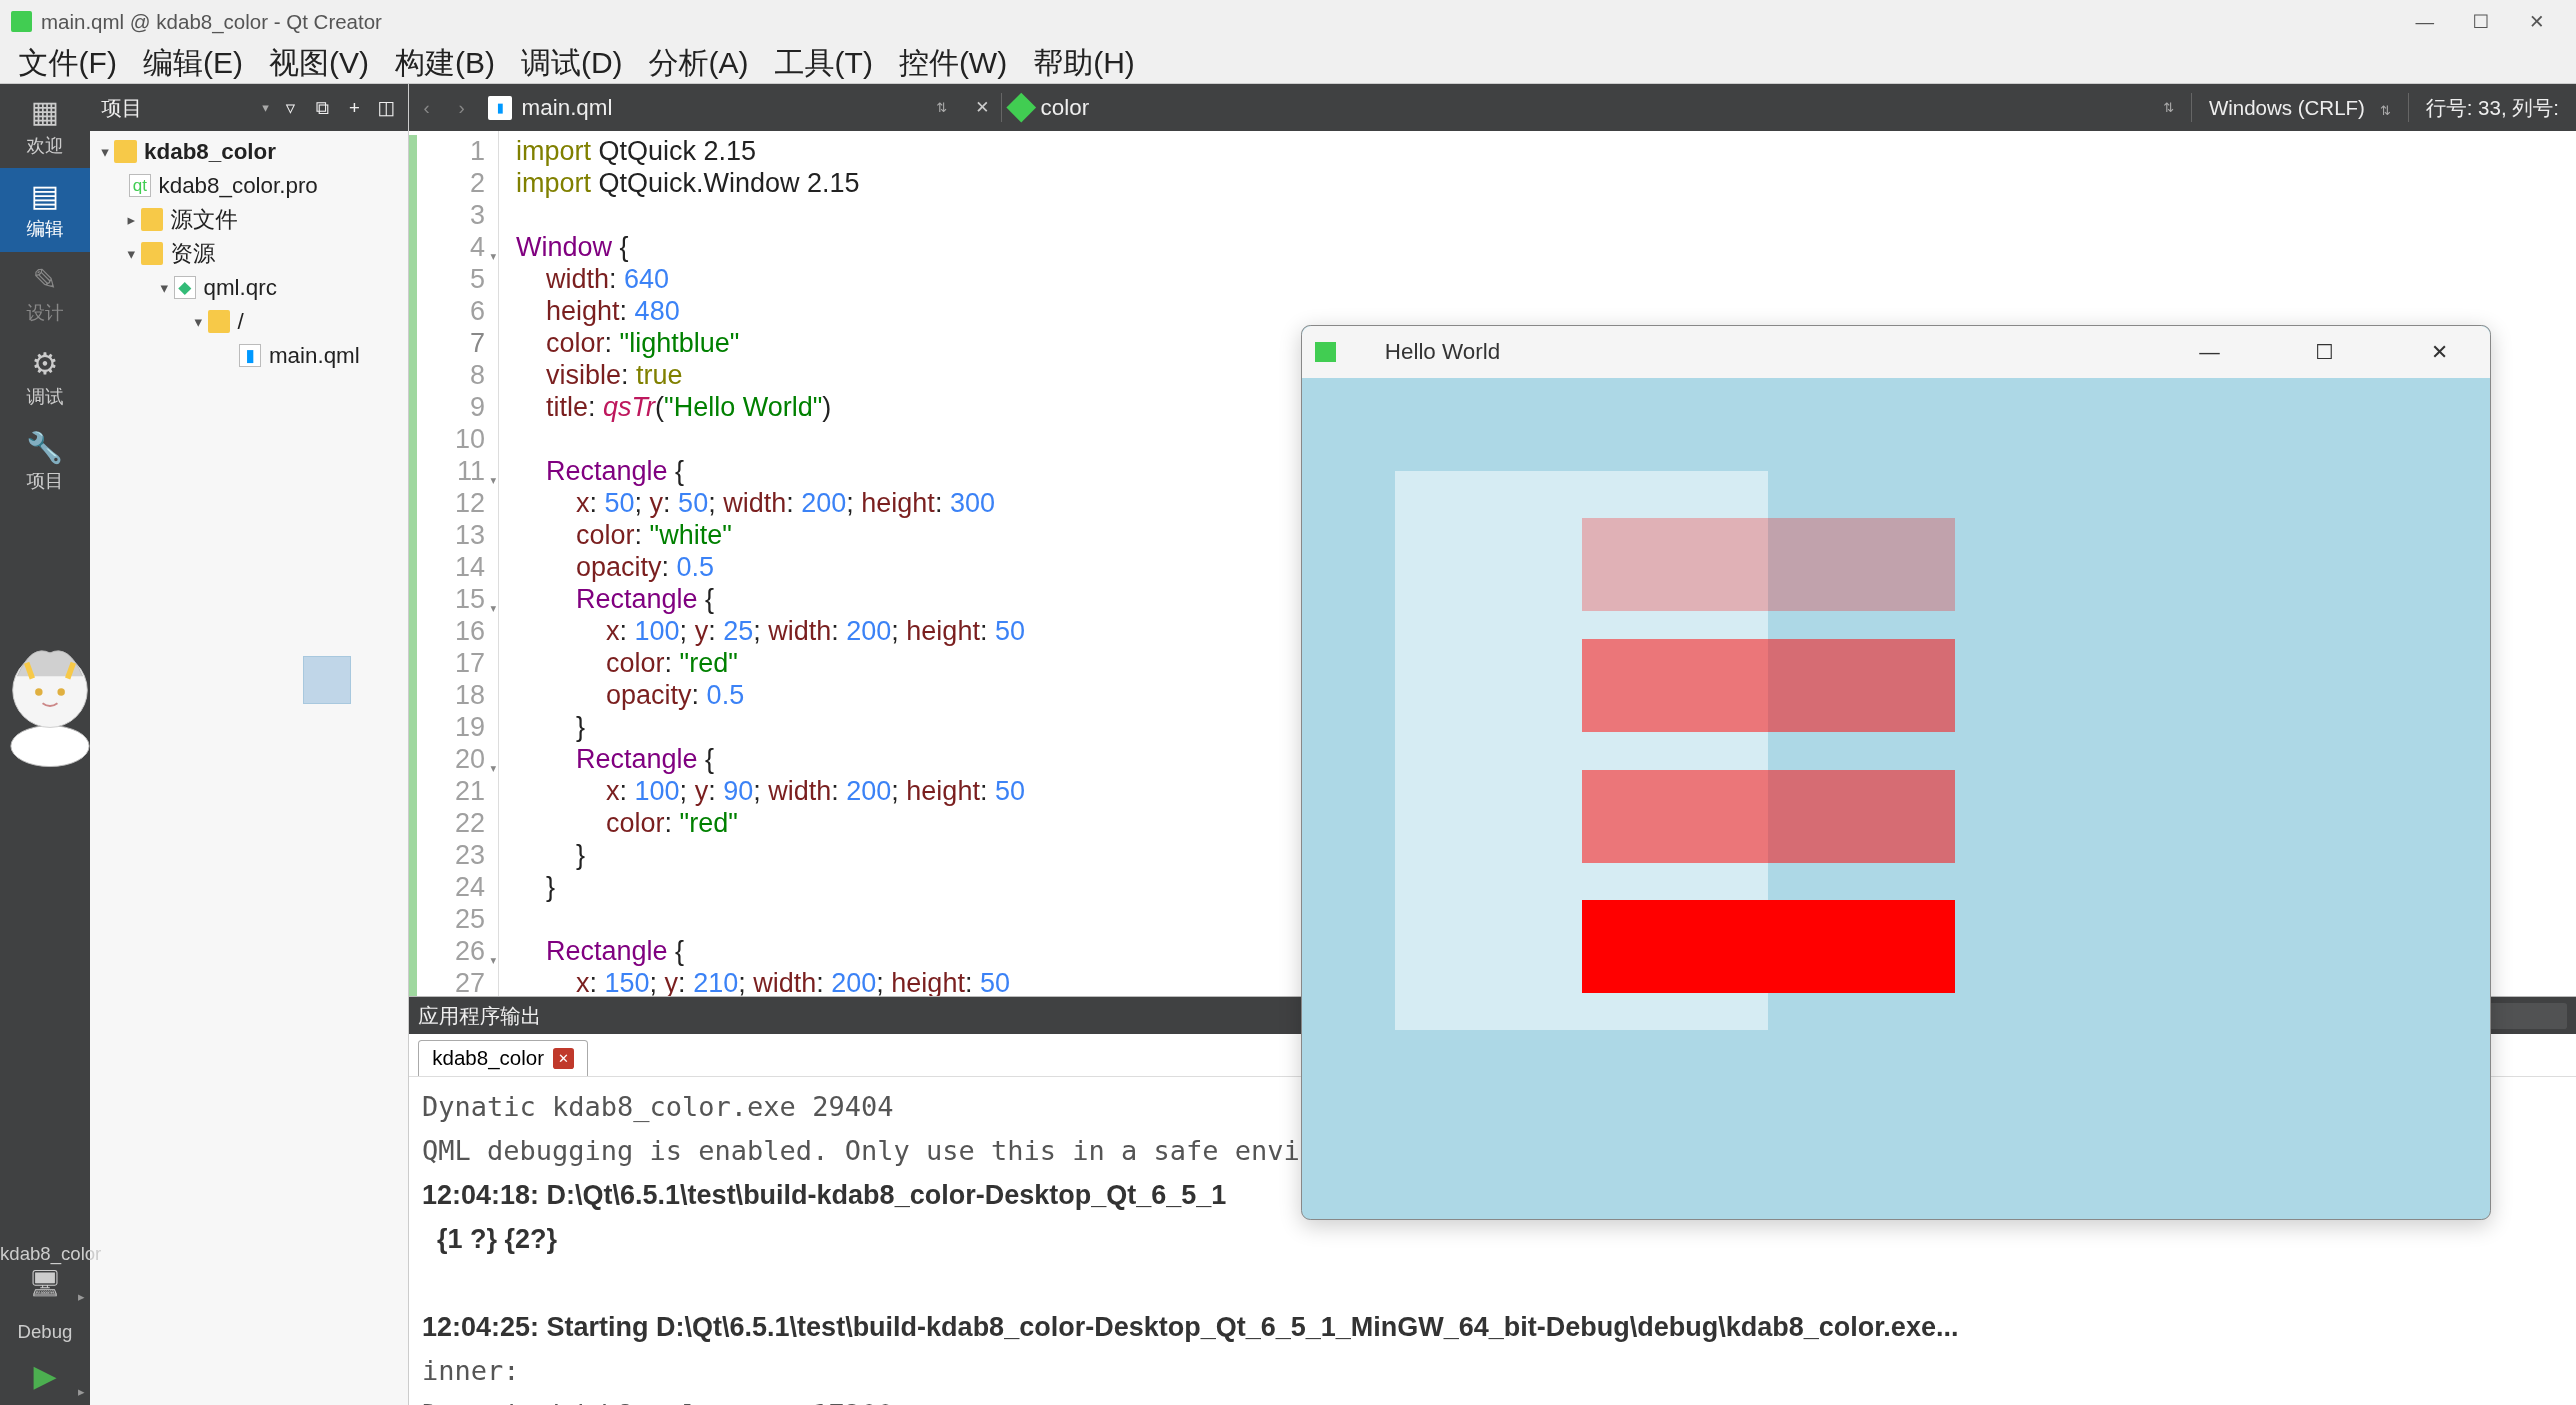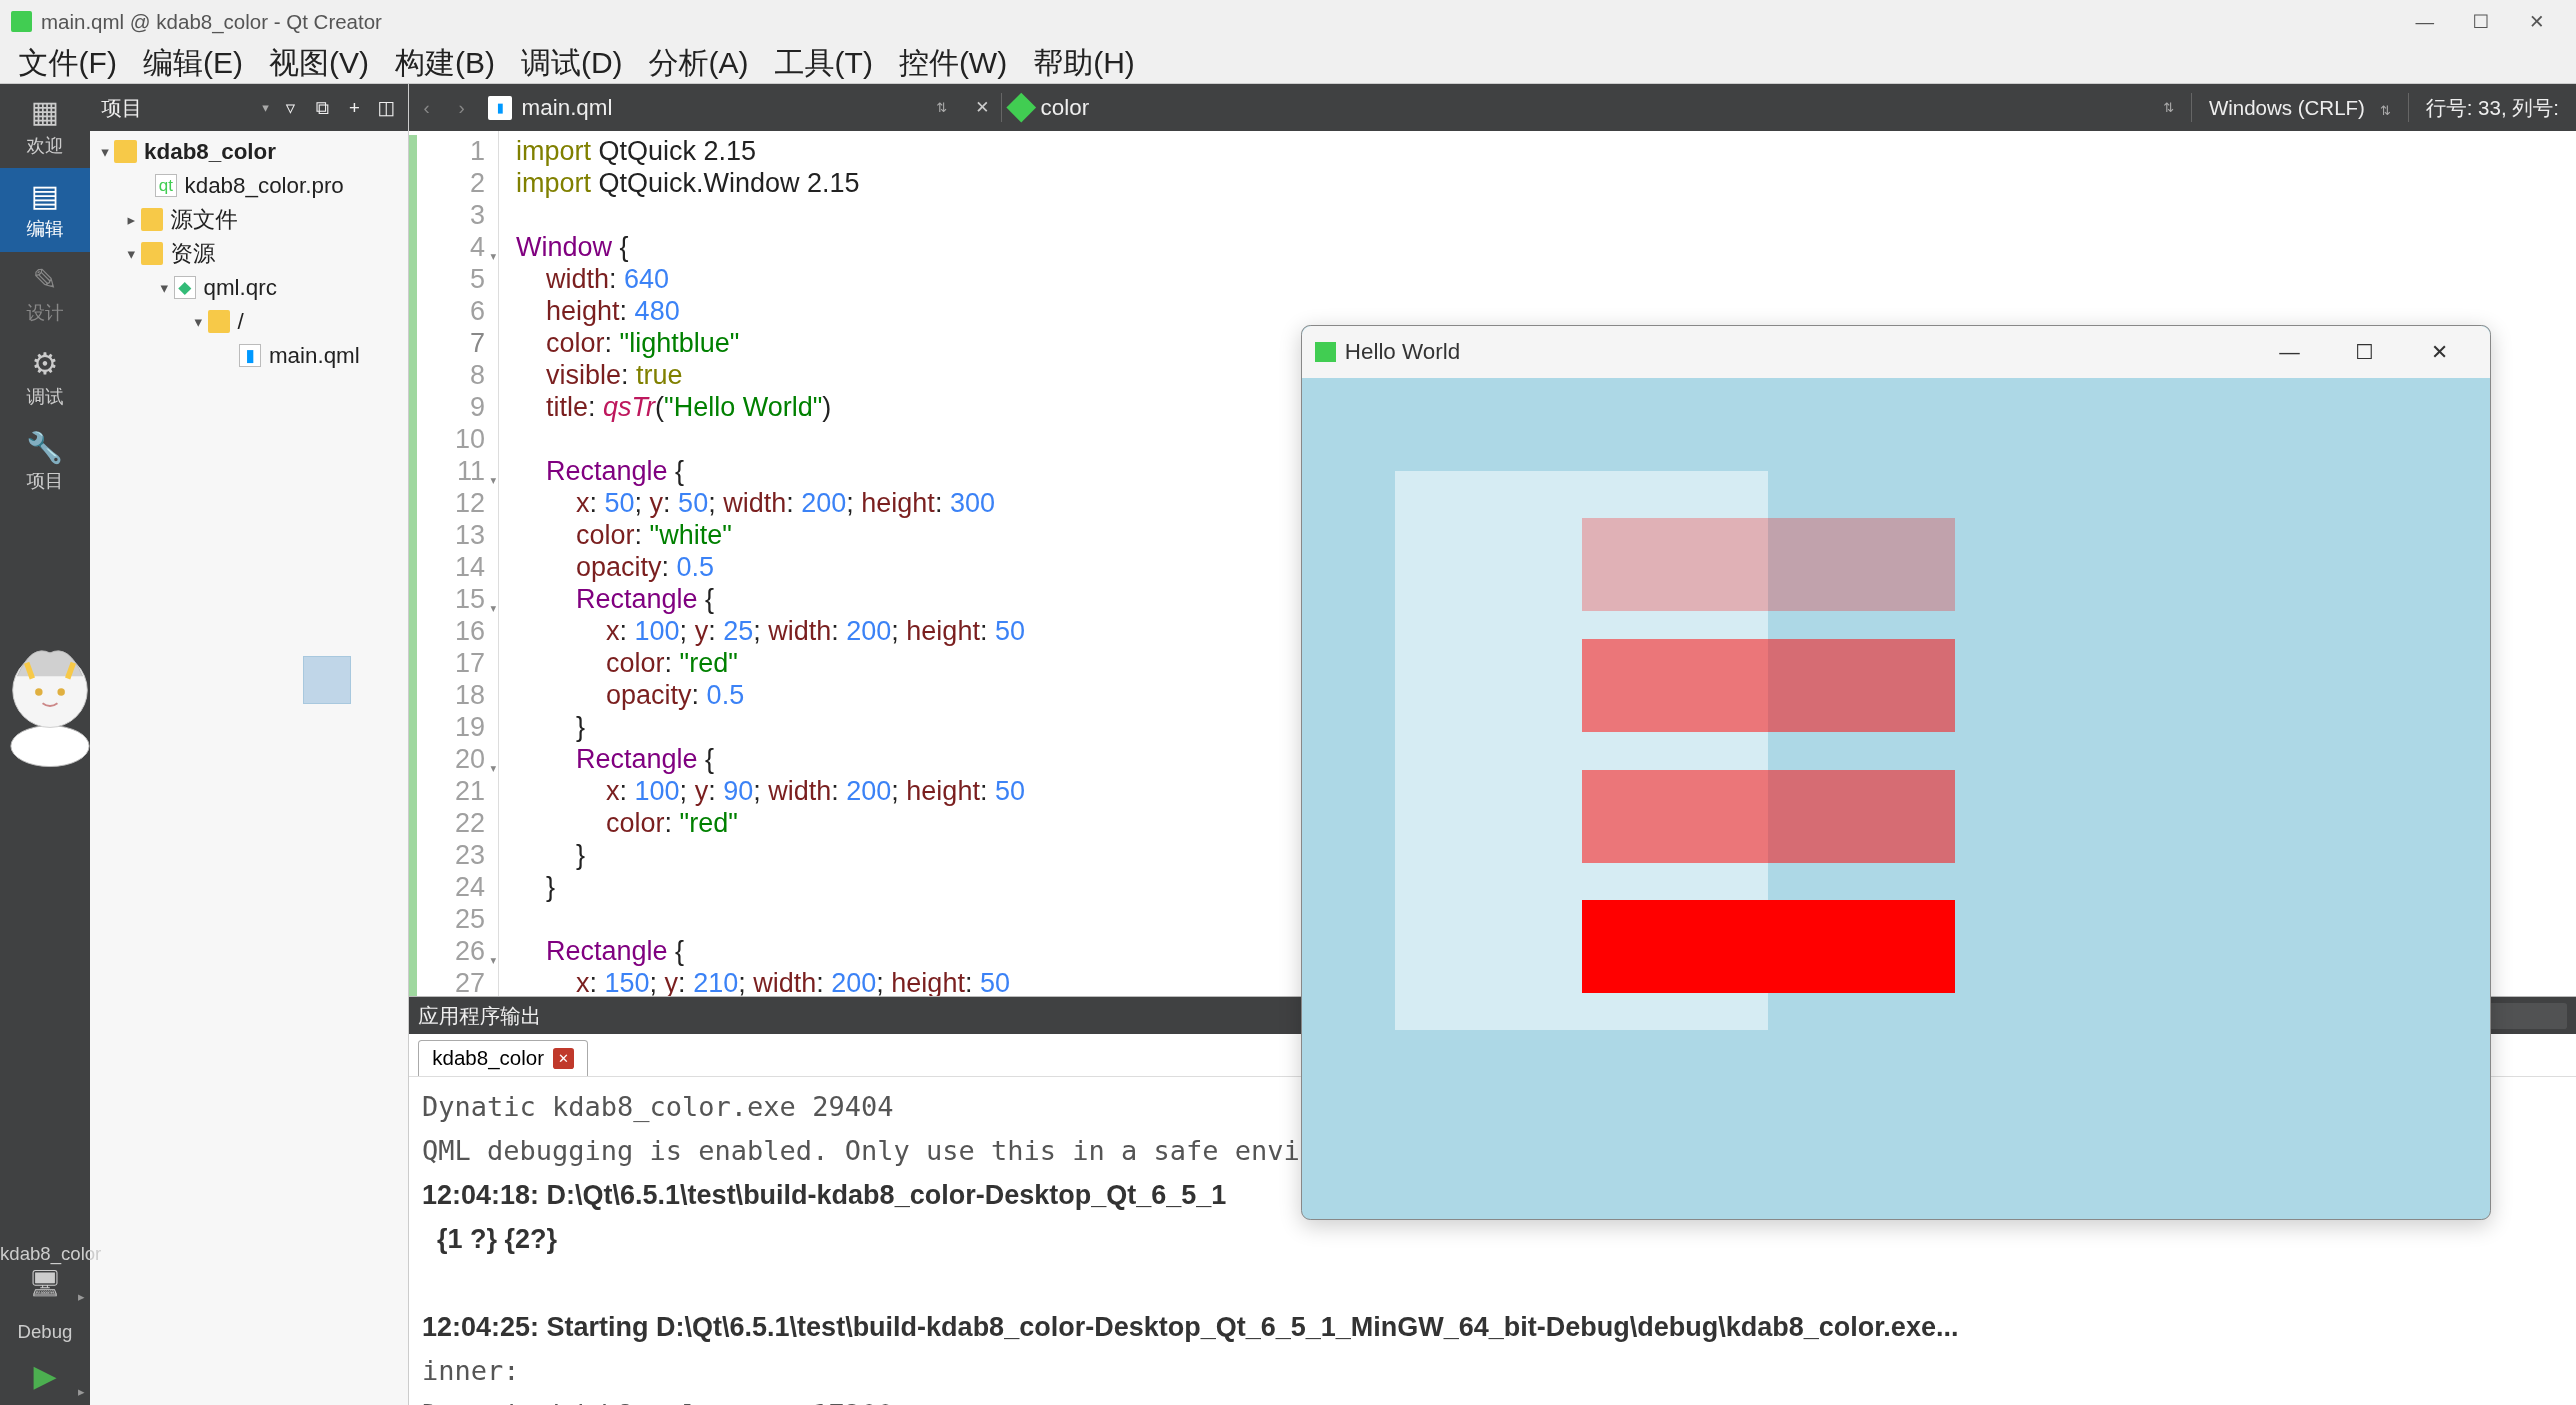--- a/index.html
+++ b/index.html
@@ -88,21 +88,21 @@
 .outhdr .filter { flex:1; display:flex; align-items:center; background:#515253; height:26px; border-radius:2.8px; margin-left:7.5px; padding:0 7.5px; color:#aaa; font-size:18.6px; width:242px; flex:0 0 242px; }
 .outhdr .filter input { background:transparent; border:none; color:#ddd; font-size:18.6px; width:100%; outline:none; }
 .outtabs { height:43px; background:#fff; border-bottom:0.9px solid #ddd; display:flex; align-items:flex-end; padding-left:9.3px; }
 .outtab { padding:5.6px 13px; font-size:20.5px; background:#fff; border:0.9px solid #aaa; border-bottom:none; border-radius:3.7px 3.7px 0 0; display:flex; align-items:center; }
 .outtab .cx { margin-left:9.3px; width:20.5px; height:20.5px; background:#c0392b; color:#fff; border-radius:2.8px; font-size:13px; display:flex; align-items:center; justify-content:center; cursor:pointer; }
 .outbody { flex:1; background:#fff; font-family:Consolas,monospace; font-size:27px; line-height:44px; padding:7.5px 13px; color:#555; overflow:hidden; white-space:pre; }
 .outbody .b { font-weight:bold; color:#333; }
 
 
 .appwin { position:absolute; left:1301px; top:241px; width:1190px; height:895px; background:#add8e6; border:0.9px solid #888; border-radius:9.3px; box-shadow:0 5.6px 22.4px rgba(0,0,0,.2); z-index:20; }
-.appwin .atitle { height:52px; background:#f5f5f5; border-radius:9.3px 9.3px 0 0; display:flex; align-items:center; padding:0 13px; font-size:22.4px; color:#333; }
+.appwin .atitle { height:52px; background:#f5f5f5; border-radius:9.3px 9.3px 0 0; display:flex; align-items:center; padding:0 13px; font-size:22.4px; color:#333;gap:40px; }
 .appwin .atitle .aicon { width:20.5px; height:20.5px; background:#41cd52; margin-right:9.3px; }
 .appwin .atitle .spacer { flex:1; }
 .appwin .atitle .actl { width:75px; text-align:center; font-size:20.5px; color:#333; cursor:pointer; }
 .appwin .canvas { position:absolute; left:0; top:52px; right:0; bottom:0; }
 .appwin .whiteRect { position:absolute; background:rgba(255,255,255,0.5); }
 .appwin .bar { position:absolute; height:47px; }
 </style>
 </head>
 <body>
 
@@ -188,21 +188,21 @@
       <span class="ph-btn">⧉</span>
       <span class="ph-btn">+</span>
       <span class="ph-btn">◫</span>
     </div>
     <div class="projtree">
       <div class="trow" style="padding-left:5.6px">
         <span class="ar">▾</span>
           <span class="fi fi-folder"></span>
         <b>kdab8_color</b>
       </div>
-      <div class="trow" style="padding-left:46px">
+      <div class="trow" style="padding-left:20px">
         <span class="ar"></span>
           <span class="fi fi-pro">qt</span>
         <span>kdab8_color.pro</span>
       </div>
       <div class="trow" style="padding-left:32px">
         <span class="ar">▸</span>
           <span class="fi fi-folder"></span>
         <span>源文件</span>
       </div>
       <div class="trow" style="padding-left:32px">

